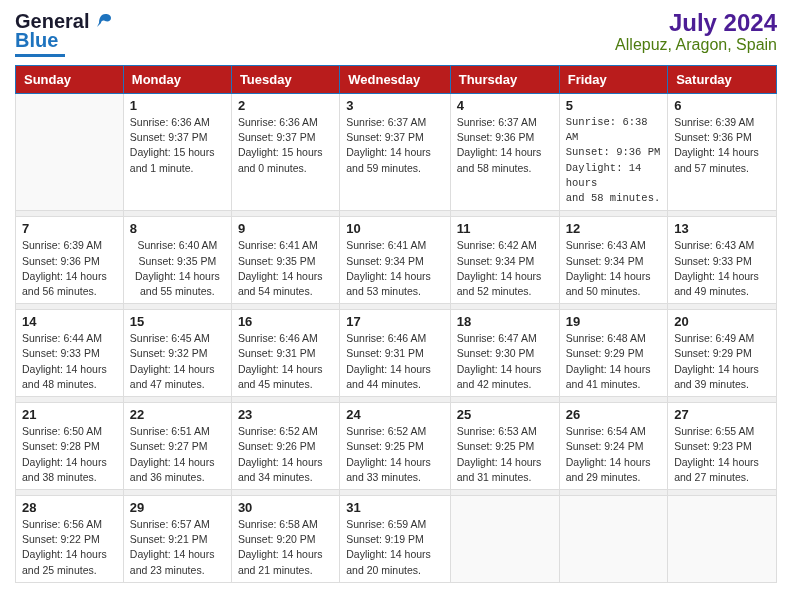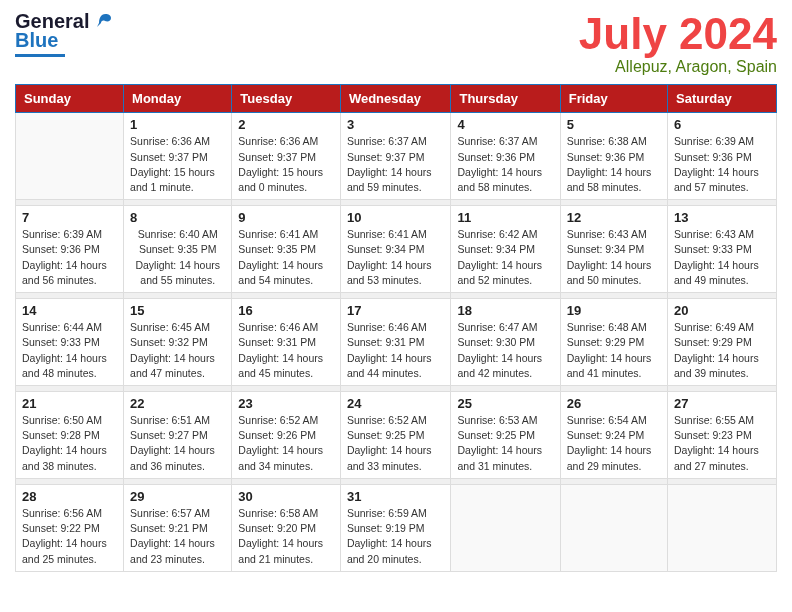--- a/index.html
+++ b/index.html
@@ -29,23 +29,23 @@
     .logo-blue-line {
       width: 50px;
       height: 3px;
       background: #1e73be;
       margin-top: 2px;
     }
     .title-area {
       text-align: right;
     }
     .month-title {
-      font-size: 44px;
+      font-size: 24px;
       font-weight: bold;
-      color: #ef4444;
+      color: #4c1d95;
       line-height: 1.1;
     }
     .location-title {
       font-size: 16px;
       color: #4d7c0f;
     }
     .calendar-table {
       width: 100%;
       border-collapse: collapse;
       font-size: 11px;
@@ -152,21 +152,21 @@
         </td>
         <td>
           <div class="day-number">4</div>
           <div class="day-info" style="white-space: pre-line;">Sunrise: 6:37 AM
 Sunset: 9:36 PM
 Daylight: 14 hours
 and 58 minutes.</div>
         </td>
         <td>
           <div class="day-number">5</div>
-          <div class="day-info" style="white-space: pre-line;">Sunrise: 6:38 AM
+          <div class="day-info" style="white-space: pre-line; font-family: Liberation Mono, monospace;">Sunrise: 6:38 AM
 Sunset: 9:36 PM
 Daylight: 14 hours
 and 58 minutes.</div>
         </td>
         <td>
           <div class="day-number">6</div>
           <div class="day-info" style="white-space: pre-line;">Sunrise: 6:39 AM
 Sunset: 9:36 PM
 Daylight: 14 hours
 and 57 minutes.</div>

